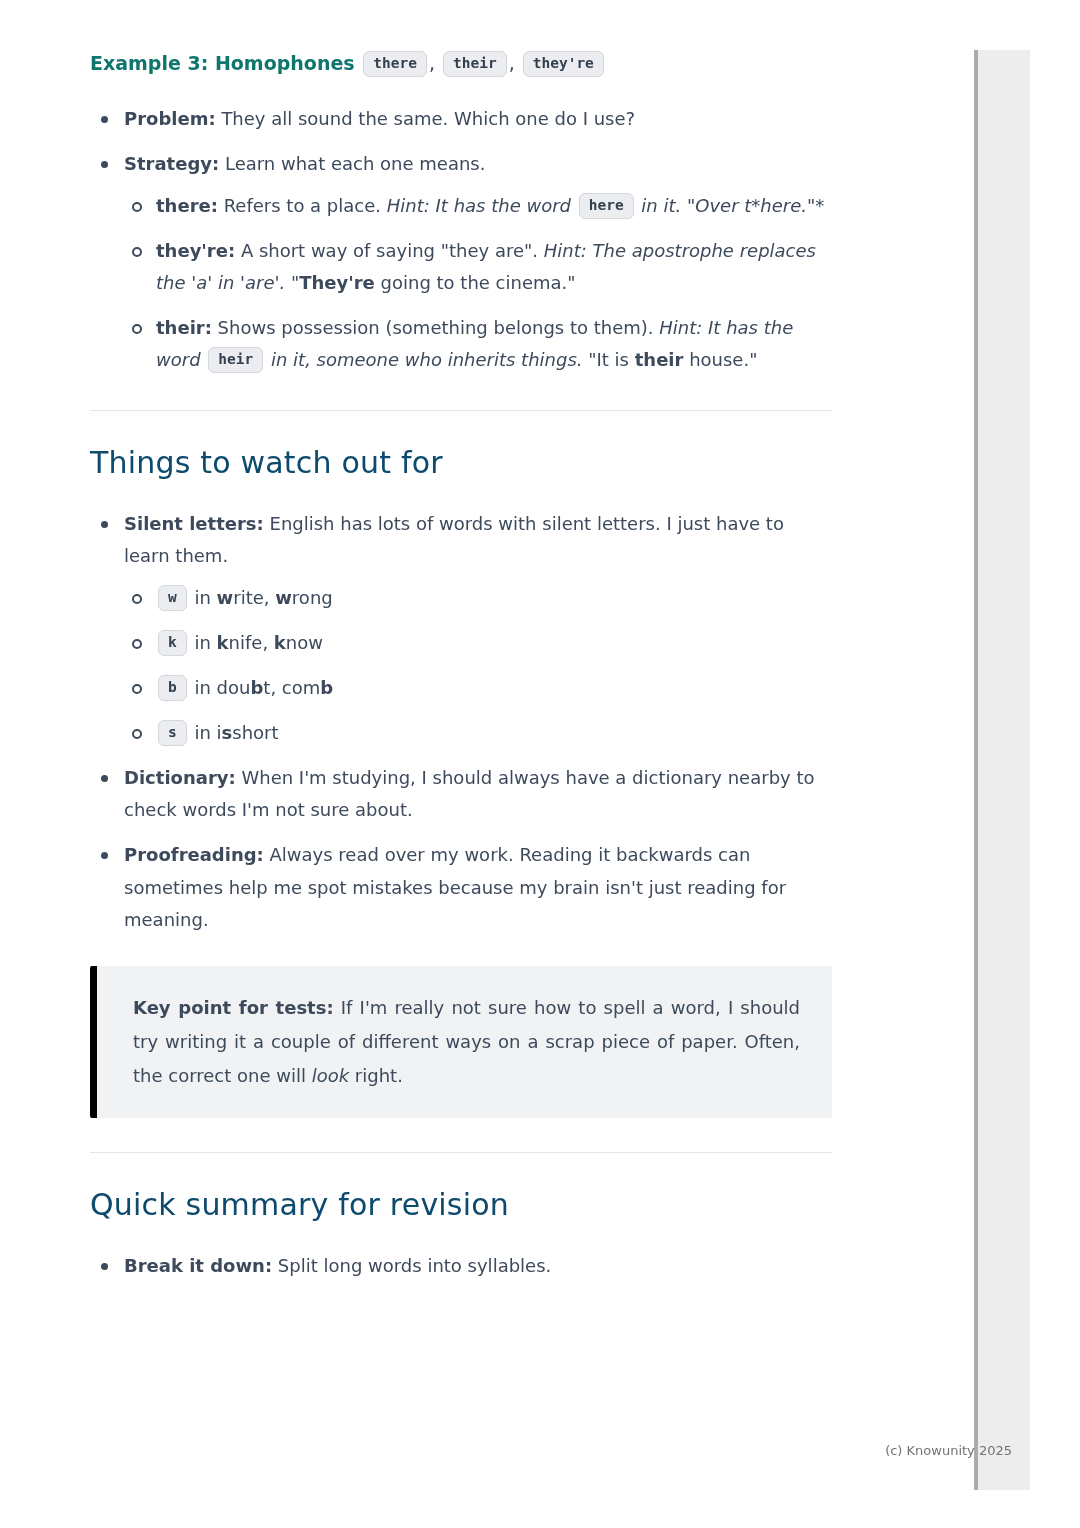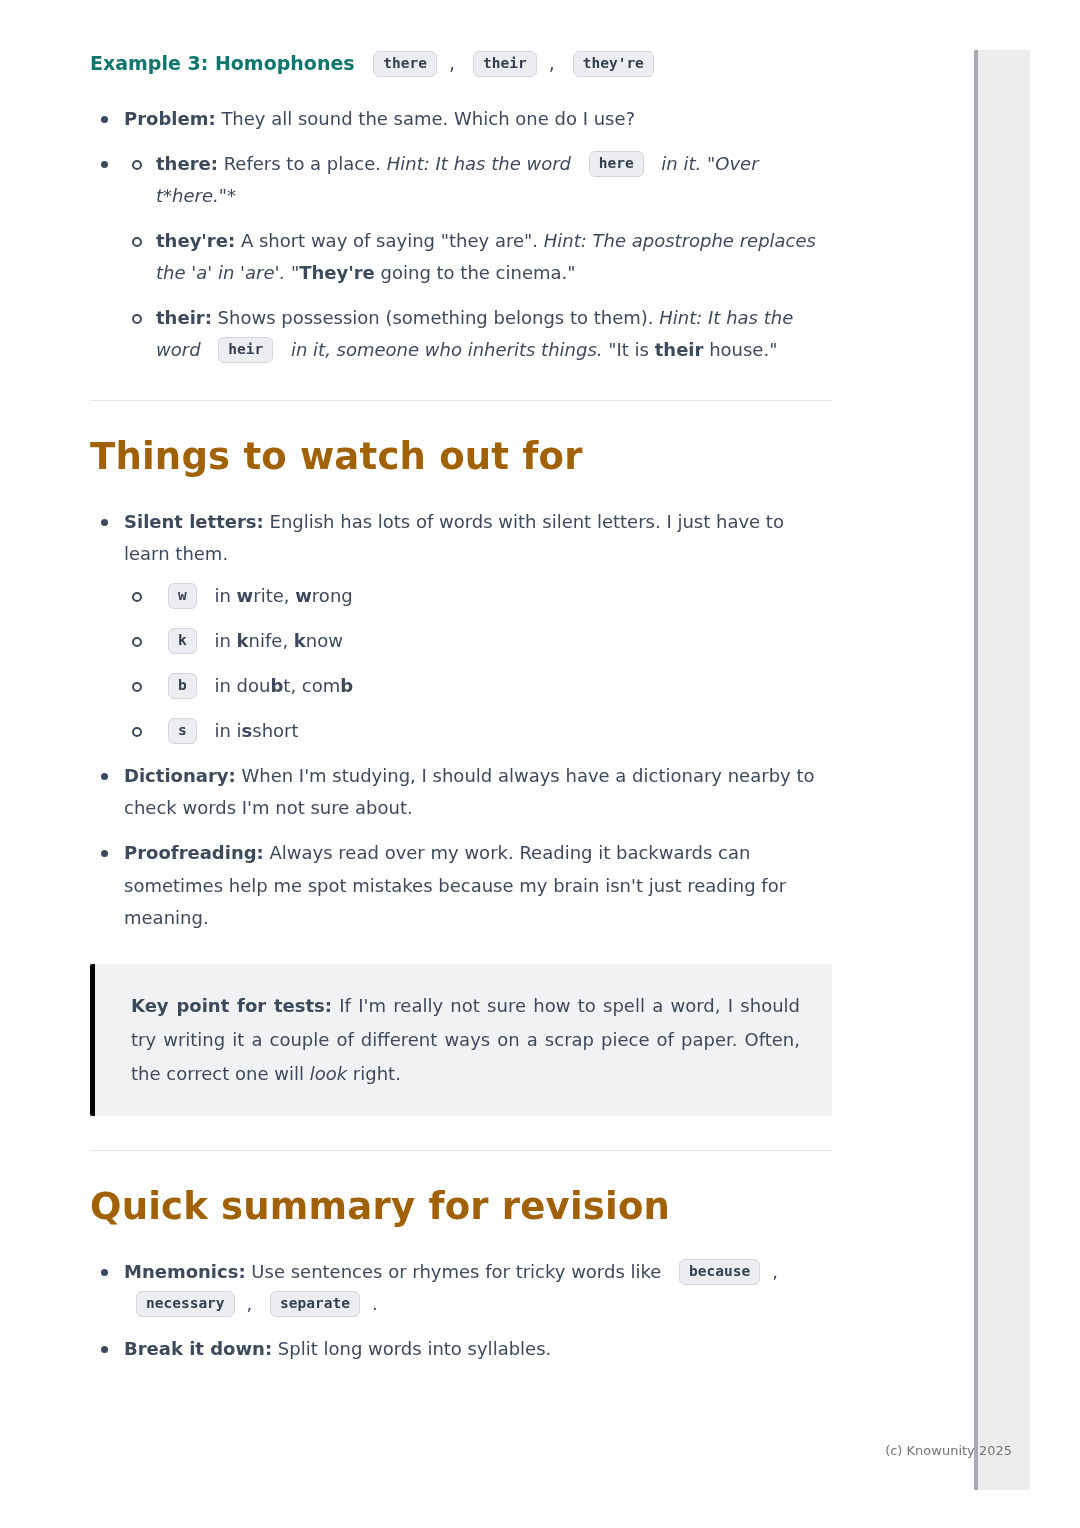--- a/index.html
+++ b/index.html
@@ -64,38 +64,38 @@
     font-size:14.5px;
     font-weight:bold;
     color:#33404f;
     background:#ebedf0;
     border:1px solid #d3d7db;
     border-radius:6px;
     padding:1px 9px 2px;
     line-height:1.45;
     position:relative;
     top:-2px;
-    margin:0 12px;
+    margin:0 2px;
     white-space:nowrap;
   }
   .rule {
     border:none;
     border-top:1px solid #e4e7ea;
     margin:34px 0 34px;
   }
   h2.section {
-    font-size:37px;
-    font-weight:bold;
-    color:#a16207;
+    font-size:30px;
+    font-weight:normal;
+    color:#0c4a6e;
     margin:2px 0 28px;
     letter-spacing:0.2px;
   }
   .callout {
     background:#f0f2f3;
-    border-left:5px solid #000000;
+    border-left:7px solid #000000;
     border-radius:2px;
     padding:25px 32px 25px 36px;
     margin:30px 0 4px;
     font-size:18px;
     line-height:1.9;
     text-align:justify;
   }
   .watermark {
     position:absolute;
     right:68px;
@@ -127,20 +127,21 @@
   <div class="edge"></div>
 </div>
 
 <div class="content">
 
   <div class="ex-heading"><span class="b">Example 3: Homophones </span><code class="chip">there</code><span>, </span><code class="chip">their</code><span>, </span><code class="chip">they're</code></div>
 
   <ul class="l1">
     <li><span class="b">Problem:</span><span> They all sound the same. Which one do I use?</span></li>
     <li>
+      <span><span class="b">Strategy:</span><span> Learn what each one means.</span></span>
       <ul class="l2">
         <li><span class="b">there:</span><span> Refers to a place. </span><span class="i">Hint: It has the word </span><code class="chip">here</code><span class="i"> in it. "Over t*here."*</span></li>
         <li><span class="b">they're:</span><span> A short way of saying "they are". </span><span class="i">Hint: The apostrophe replaces the 'a' in 'are'.</span><span> "</span><span class="b">They're</span><span> going to the cinema."</span></li>
         <li><span class="b">their:</span><span> Shows possession (something belongs to them). </span><span class="i">Hint: It has the word </span><code class="chip">heir</code><span class="i"> in it, someone who inherits things.</span><span> "It is </span><span class="b">their</span><span> house."</span></li>
       </ul>
     </li>
   </ul>
 
   <hr class="rule">
 
@@ -160,19 +161,18 @@
     <li><span class="b">Proofreading:</span><span> Always read over my work. Reading it backwards can sometimes help me spot mistakes because my brain isn't just reading for meaning.</span></li>
   </ul>
 
   <div class="callout"><span class="b">Key point for tests:</span><span> If I'm really not sure how to spell a word, I should try writing it a couple of different ways on a scrap piece of paper. Often, the correct one will </span><span class="i">look</span><span> right.</span></div>
 
   <hr class="rule">
 
   <h2 class="section">Quick summary for revision</h2>
 
   <ul class="l1">
-    <li><span class="b">Mnemonics:</span><span> Use sentences or rhymes for tricky words like </span><code class="chip">because</code><span>, </span><code class="chip">necessary</code><span>, </span><code class="chip">separate</code><span>.</span></li>
     <li><span class="b">Break it down:</span><span> Split long words into syllables.</span></li>
   </ul>
 
 </div>
 
 <div class="watermark">(c) Knowunity 2025</div>
 
 </body></html>

